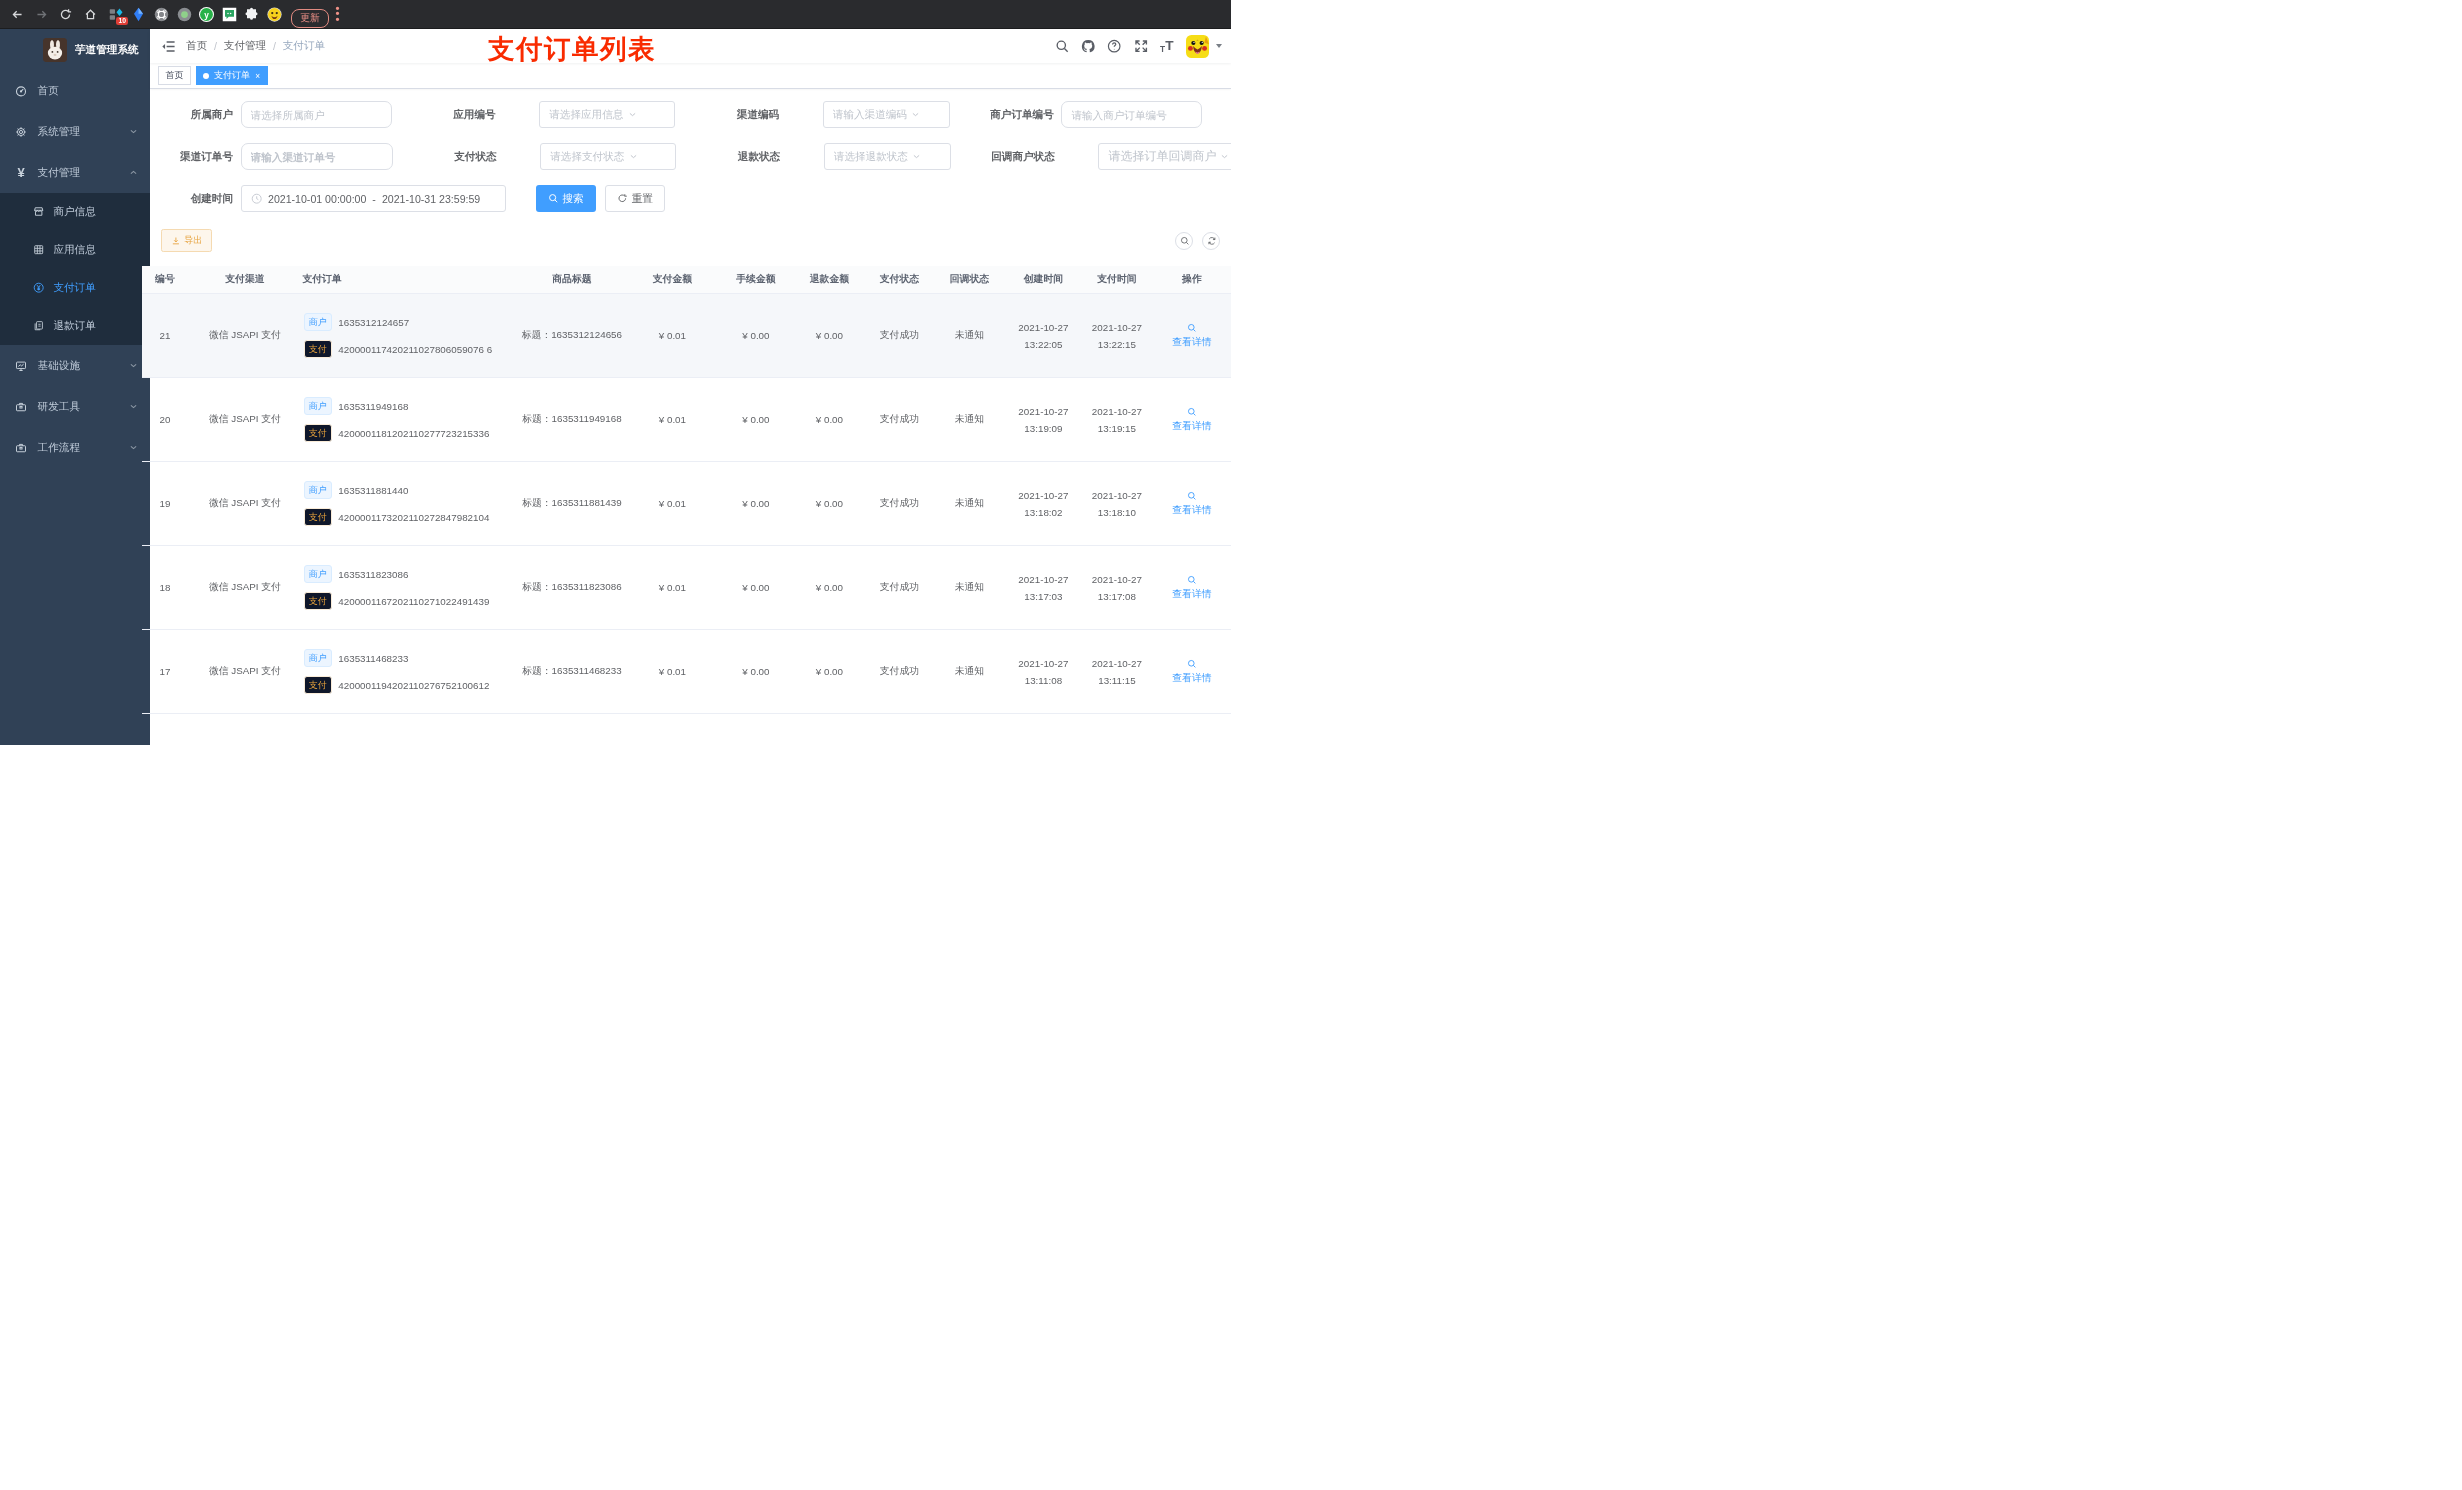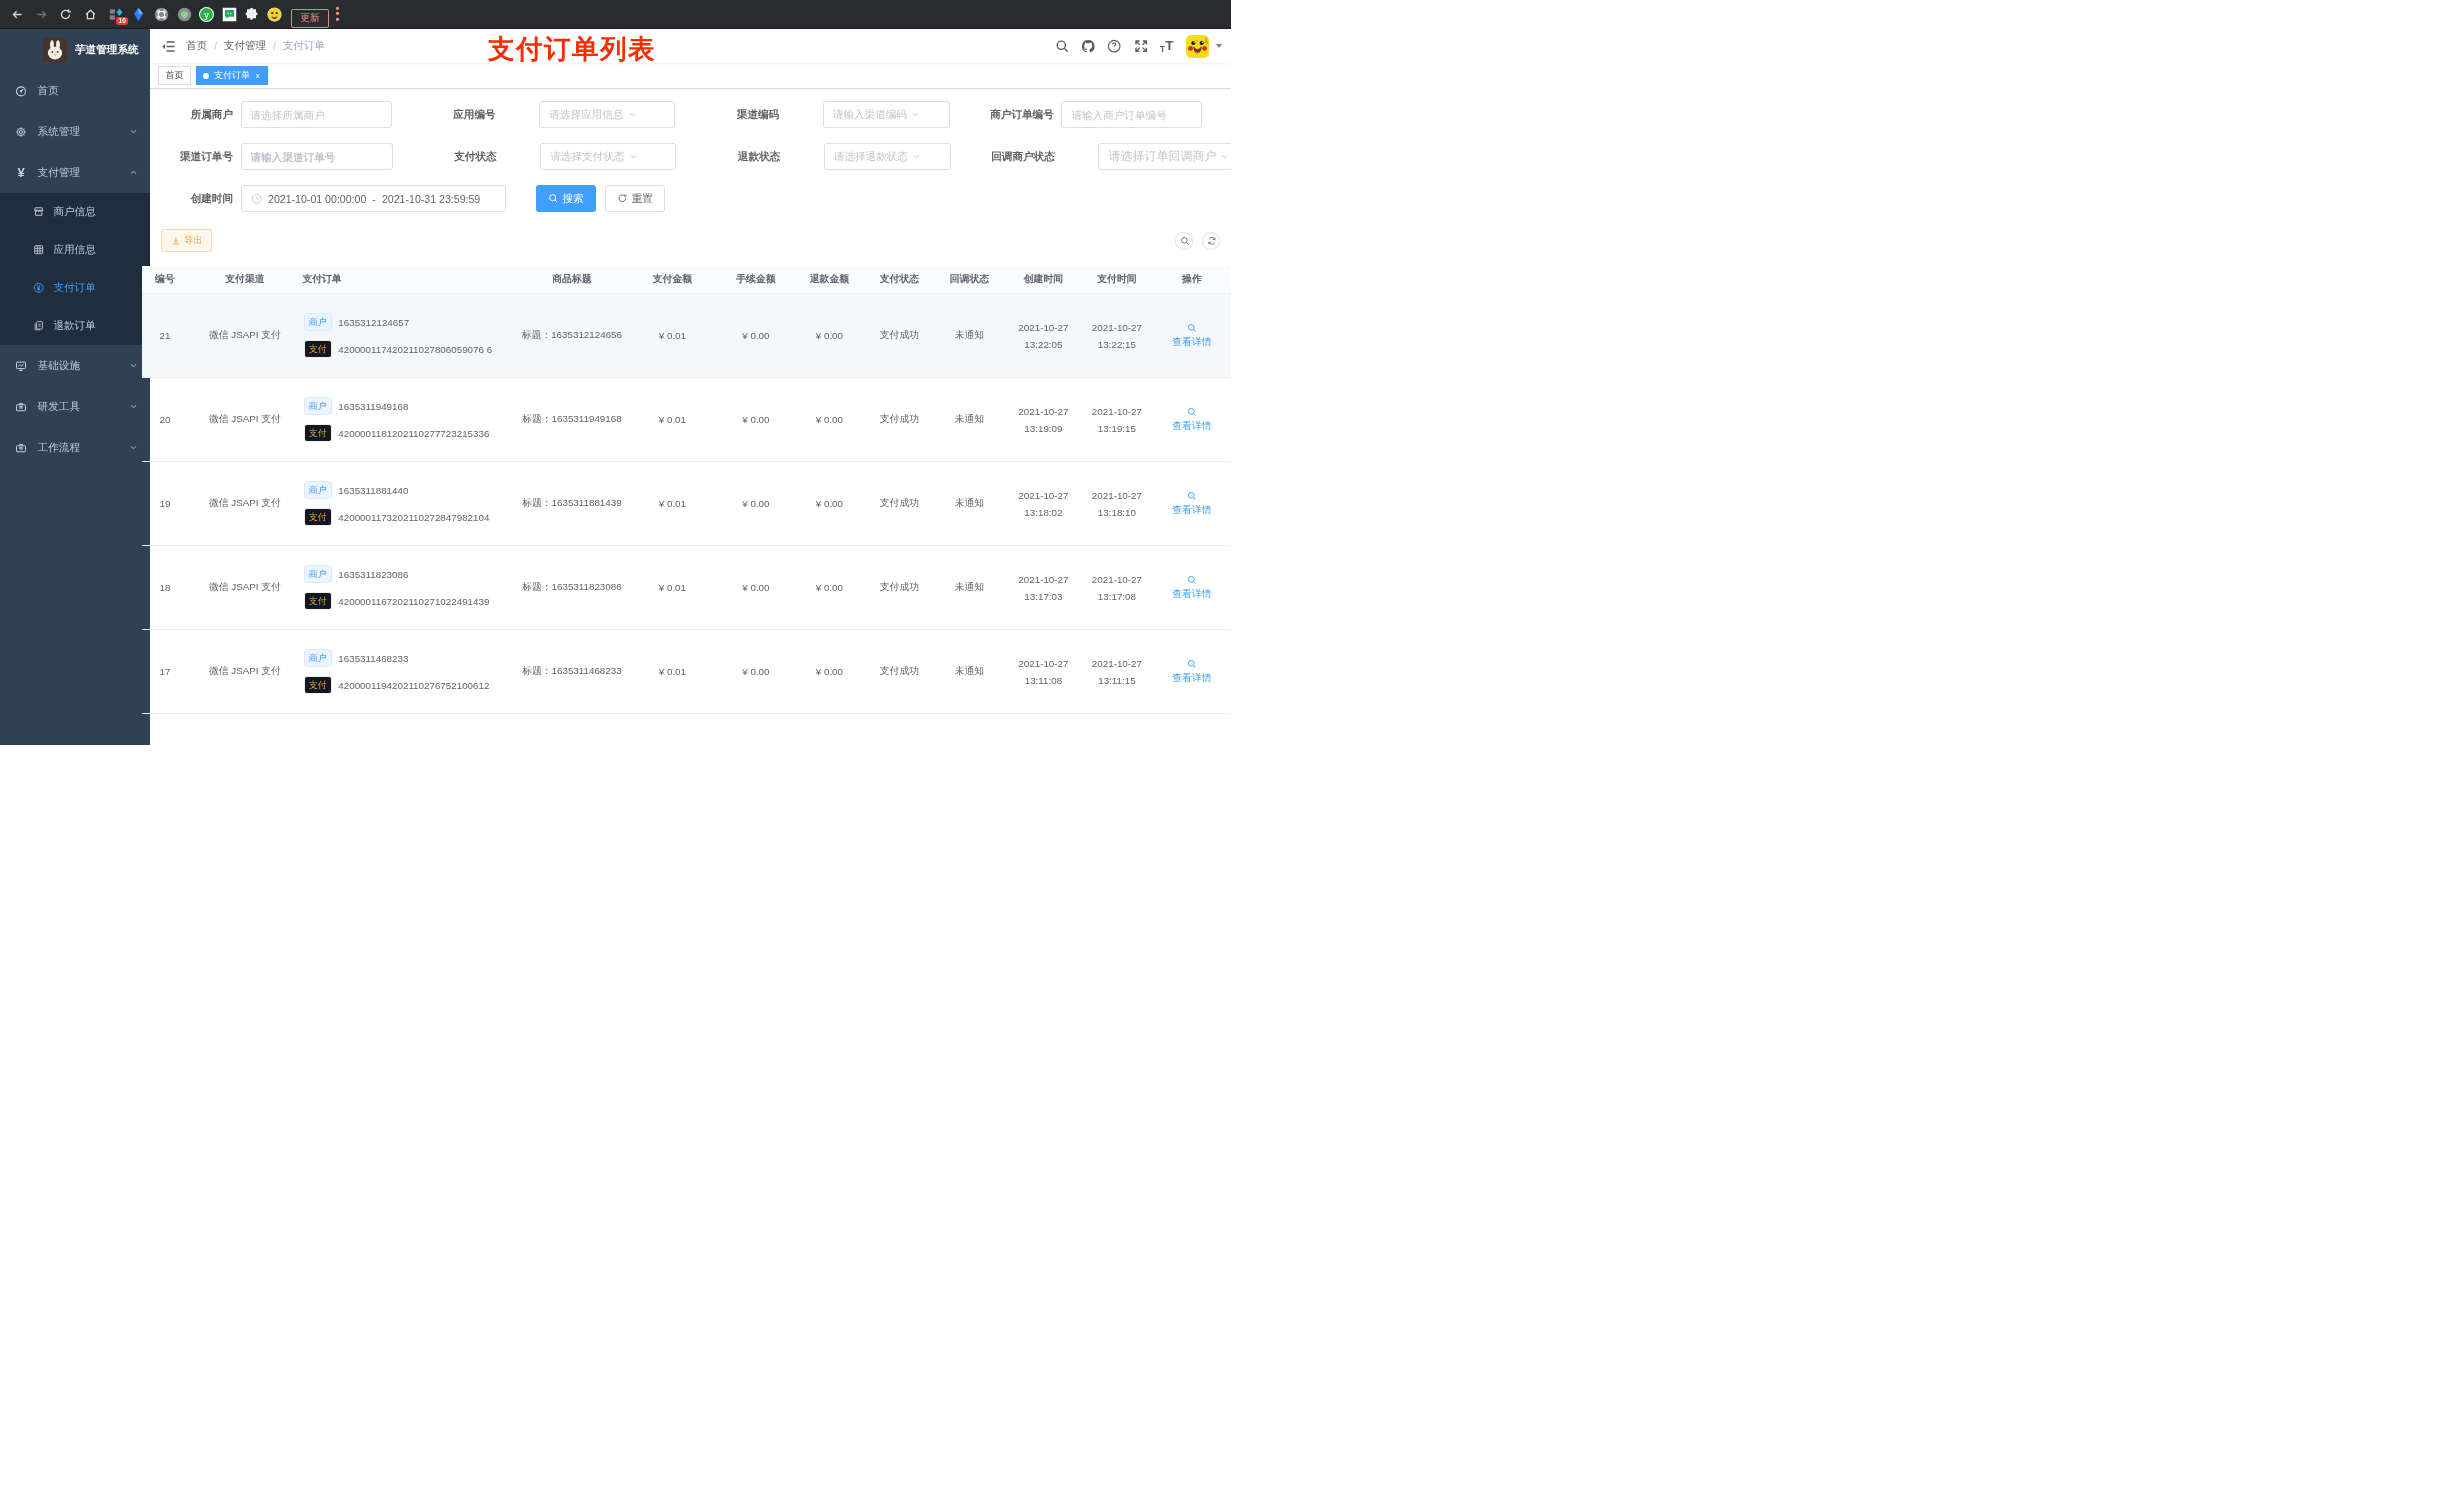--- a/index.html
+++ b/index.html
@@ -16,21 +16,21 @@
   .addr { flex:1; height:21px; background:#1c1d20; border:1.5px solid #4f80e8; border-radius:11.4px;
     display:flex; align-items:center; padding:0 7.6px; gap:6px; min-width:0; }
   .addr .i-ic { color:#9aa0a6; width:10.6px; height:10.6px; flex:0 0 auto; }
   .addr .url { font-size:10.2px; color:#e8eaed; white-space:nowrap; overflow:hidden; flex:1; }
   .addr .url .muted { color:#9aa0a6; }
   .addr .right-ic { color:#cfd2d6; width:11.4px; height:11.4px; flex:0 0 auto; }
   .exts { display:flex; align-items:center; gap:7.6px; padding:0 4.5px; flex:0 0 auto; }
   .ext { position:relative; width:15px; height:15px; display:flex; align-items:center; justify-content:center; }
   .badge { position:absolute; right:-4.5px; bottom:-3.8px; background:#e03e36; color:#fff; font-size:6.8px;
     font-weight:bold; border-radius:2.3px; padding:0.8px 2.3px; line-height:1; }
-  .upd-btn { border:1.1px solid #e08a81; color:#ef9188; border-radius:2px; font-size:9.8px;
+  .upd-btn { border:1.1px solid #e08a81; color:#ef9188; border-radius:8px; font-size:9.8px;
     padding:2.3px 8.3px; flex:0 0 auto;margin-top:9px; }
   .kebab { color:#ef9188; font-size:11.4px; letter-spacing:0; width:7.6px; text-align:center;
     line-height:0.45; font-weight:bold; flex:0 0 auto; }
 
   
   .app { display:flex; height:716px; }
   .sidebar { width:150px; background:#304156; color:#bfcbd9; flex:0 0 auto; overflow:hidden; }
   .logo-row { height:41px; display:flex; align-items:center; justify-content:center; gap:7.6px;padding-left:32px; }
   .logo-row svg { width:24px; height:24px; border-radius:3px; }
   .app-title { color:#fff; font-size:10.6px; font-weight:bold; }
@@ -75,21 +75,21 @@
   .tag-dot { width:6px; height:6px; border-radius:50%; background:#fff; margin-right:4.5px; }
   .tag-x { margin-left:5.3px; font-size:8.3px; }
 
   
   .main { padding-top:12px; }
   .frow { display:flex; align-items:center; margin:0 0 15px 0; }
   .fgroup { display:flex; align-items:center; margin-right:21px; }
   .flabel { width:83px; text-align:right; margin-right:7.6px; font-size:10.6px; color:#606266; font-weight:700; white-space:nowrap; }
   .ctl { height:27px; border:0.8px solid #dcdfe6; border-radius:3px; background:#fff;
     display:flex; align-items:center; padding:0 9px; font-size:10.6px; color:#606266; }
-  input.ctl { outline:none; }
+  input.ctl { outline:none;border-radius:7px; }
   input.ctl::placeholder { color:#bfc4cc; }
   .select { justify-content:flex-start; cursor:pointer;margin-left:36px; }
   .select .ph { color:#bfc4cc; white-space:nowrap; overflow:hidden; }
   .select .chev { width:9px; height:9px; color:#c0c4cc; flex:0 0 auto; margin-left:4.5px; }
   .date { width:265px; gap:6px; overflow:hidden; }
   .date .ic { width:11.4px; height:11.4px; color:#c0c4cc; flex:0 0 auto; }
   .date span { white-space:nowrap; color:#606266; }
   .btn { height:27px; border-radius:3px; font-size:10.6px; display:inline-flex; align-items:center;
     justify-content:center; gap:3.8px; cursor:pointer; padding:0 11.4px; border:0.8px solid transparent; }
   .btn svg { width:10.6px; height:10.6px; }

